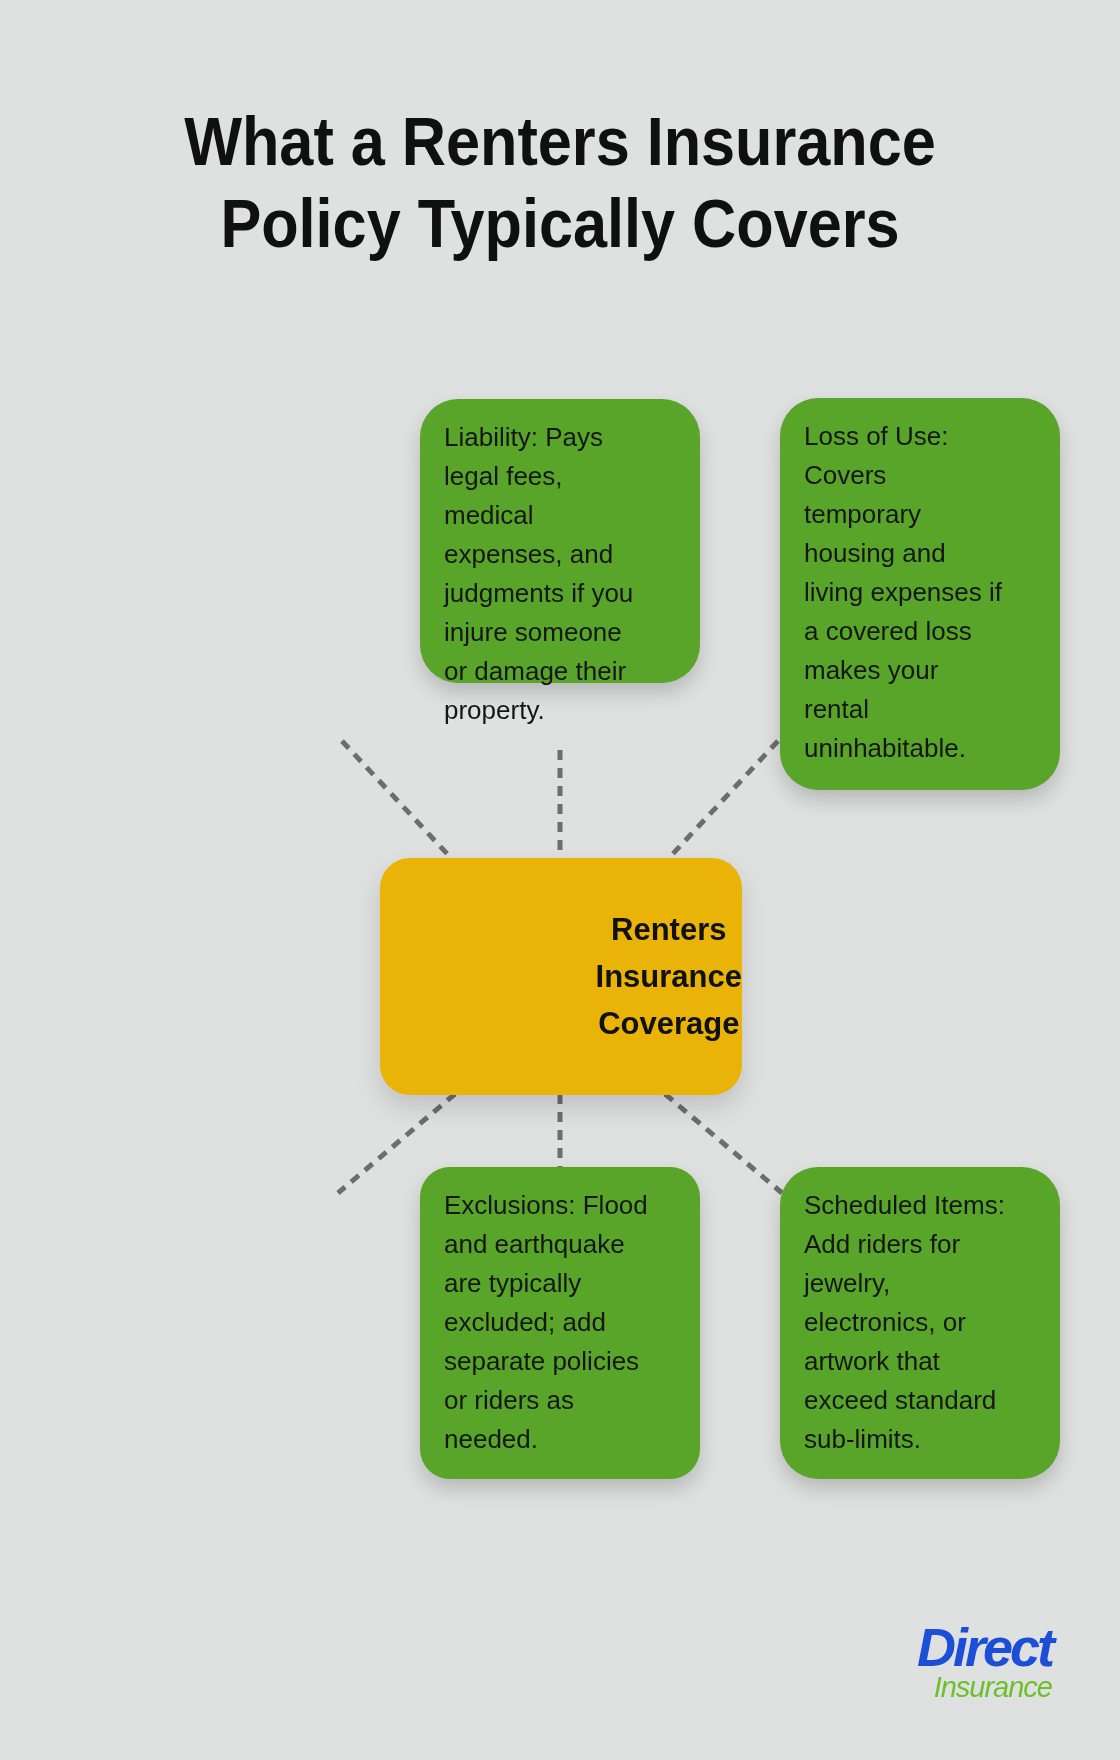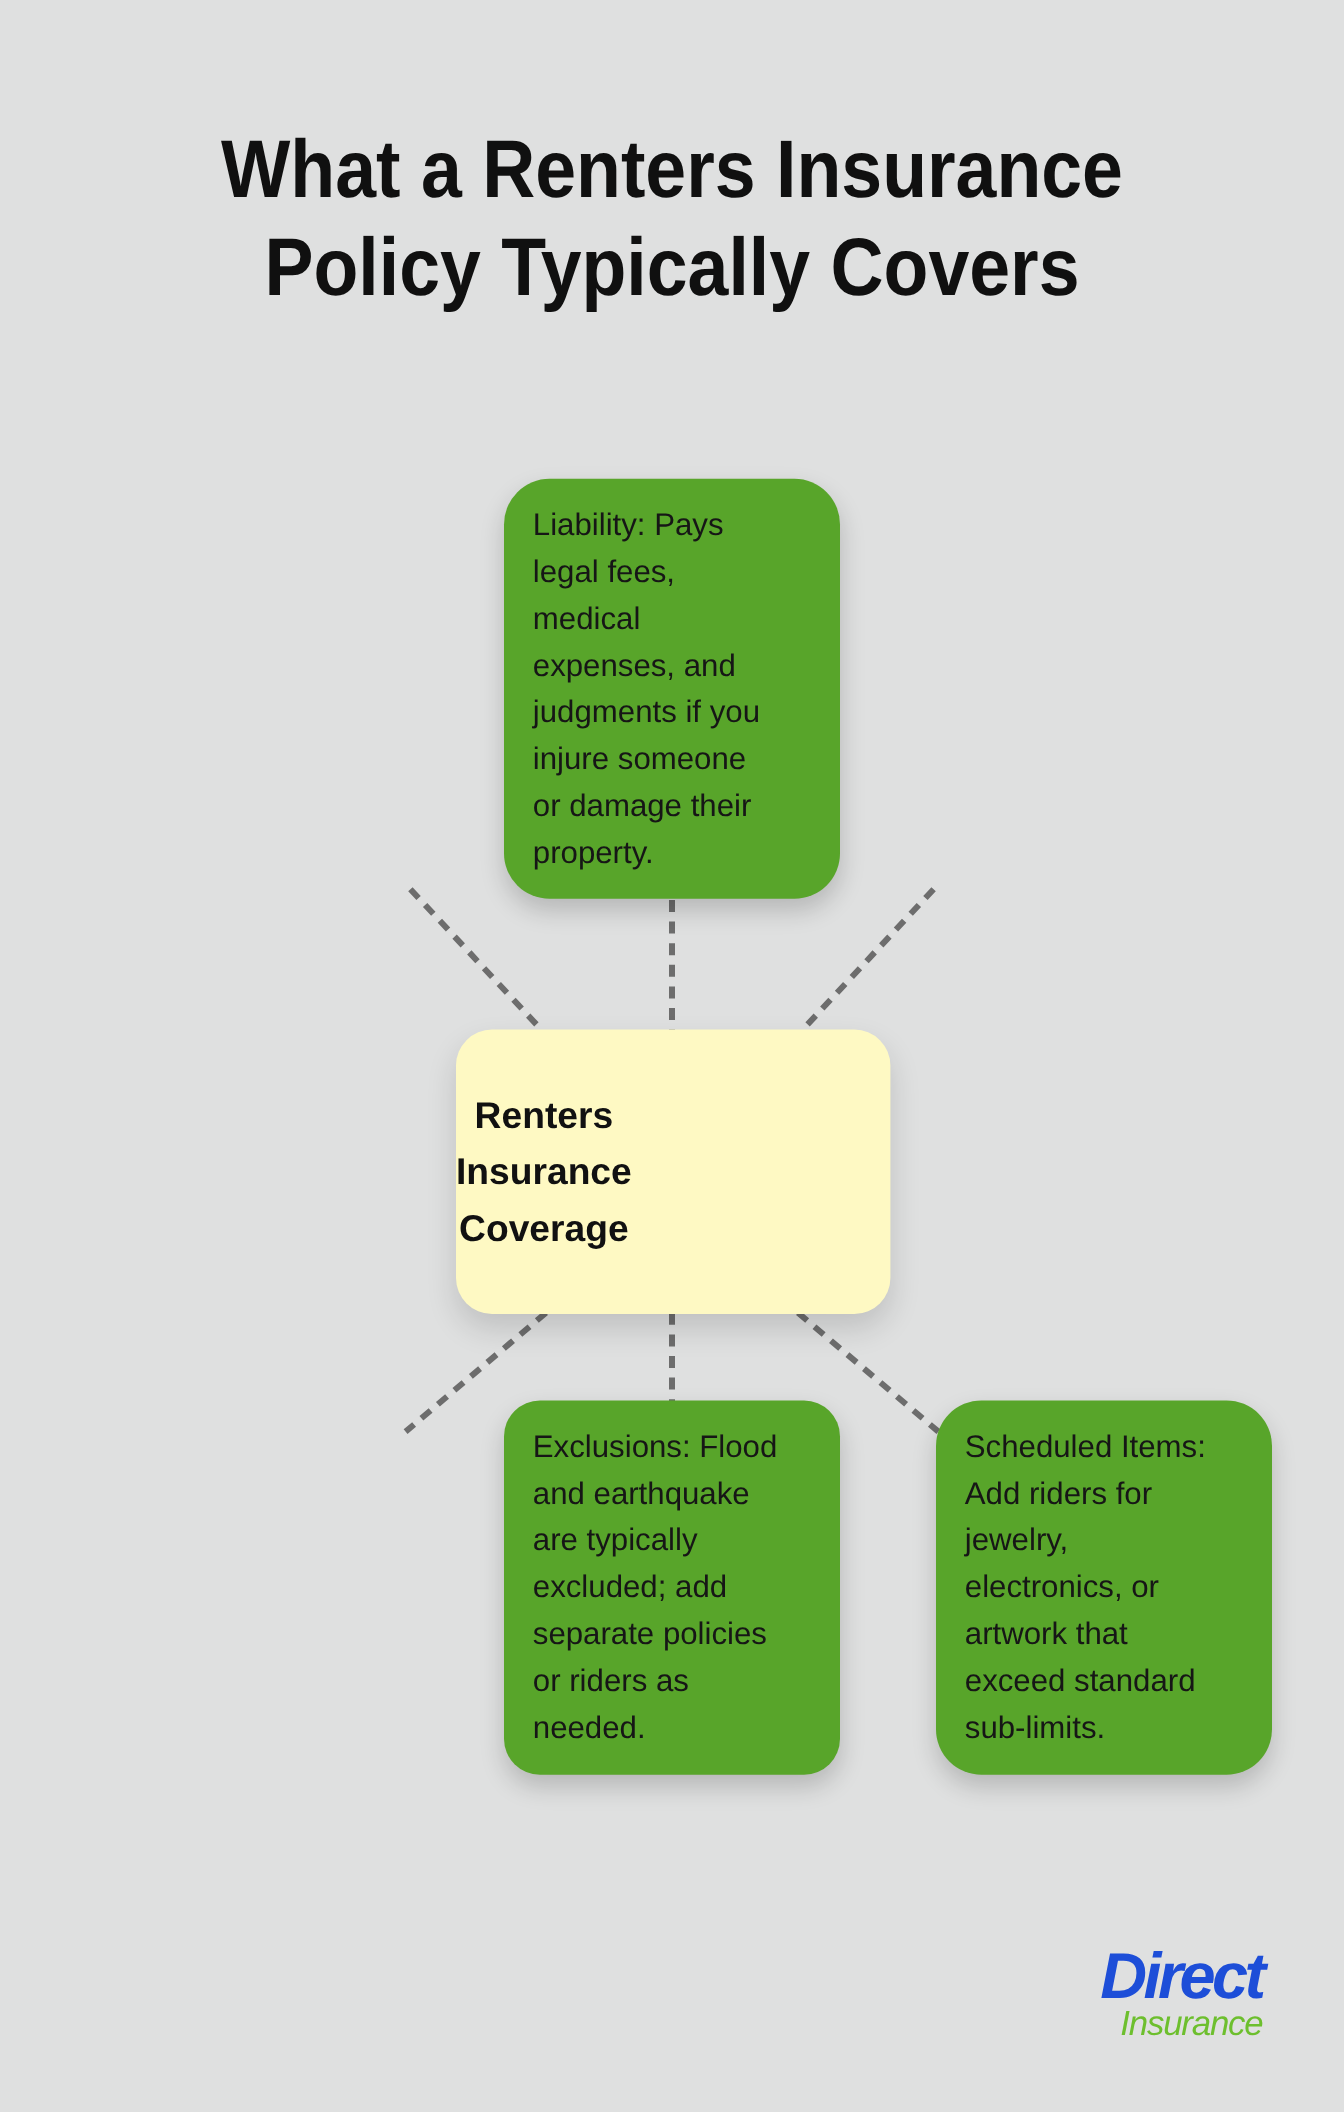--- a/index.html
+++ b/index.html
@@ -36,31 +36,31 @@
     box-sizing:border-box;
     padding:19px 24px;
     background:var(--box-green);
     border-radius:38px;
     color:var(--text-dark);
     font-size:26px;line-height:39px;
     white-space:pre-line;
     box-shadow:0 10px 20px rgba(0,0,0,0.18);
   }
   .b1{left:62px;top:399px;height:389px;}
-  .b2{left:420px;top:399px;height:350px;}
+  .b2{left:420px;top:399px;height:284px;}
   .b3{left:780px;top:398px;height:392px;}
   .b4{left:62px;top:1167px;height:350px;}
   .b5{left:420px;top:1167px;height:312px;border-radius:30px;}
   .b6{left:780px;top:1167px;height:312px;}
   .center-node{
     position:absolute;left:380px;top:858px;
     width:362px;height:237px;
-    background:#fef9c3;border-radius:30px;
+    background:#eab308;border-radius:30px;
     box-shadow:0 12px 26px rgba(0,0,0,0.14);
-    display:flex;align-items:center;justify-content:flex-start;
+    display:flex;align-items:center;justify-content:flex-end;
   }
   .center-node span{
     text-align:center;
     font-size:31px;line-height:47px;font-weight:700;
     color:#111111;
     white-space:pre-line;
   }
   .logo{
     position:absolute;right:68px;top:1620px;
     text-align:right;font-style:italic;
@@ -93,20 +93,29 @@
   </svg>
 
   <div class="node b2">Liability: Pays
 legal fees,
 medical
 expenses, and
 judgments if you
 injure someone
 or damage their
 property.</div>
+  <div class="node b3">Loss of Use:
+Covers
+temporary
+housing and
+living expenses if
+a covered loss
+makes your
+rental
+uninhabitable.</div>
   <div class="node b5">Exclusions: Flood
 and earthquake
 are typically
 excluded; add
 separate policies
 or riders as
 needed.</div>
   <div class="node b6">Scheduled Items:
 Add riders for
 jewelry,

